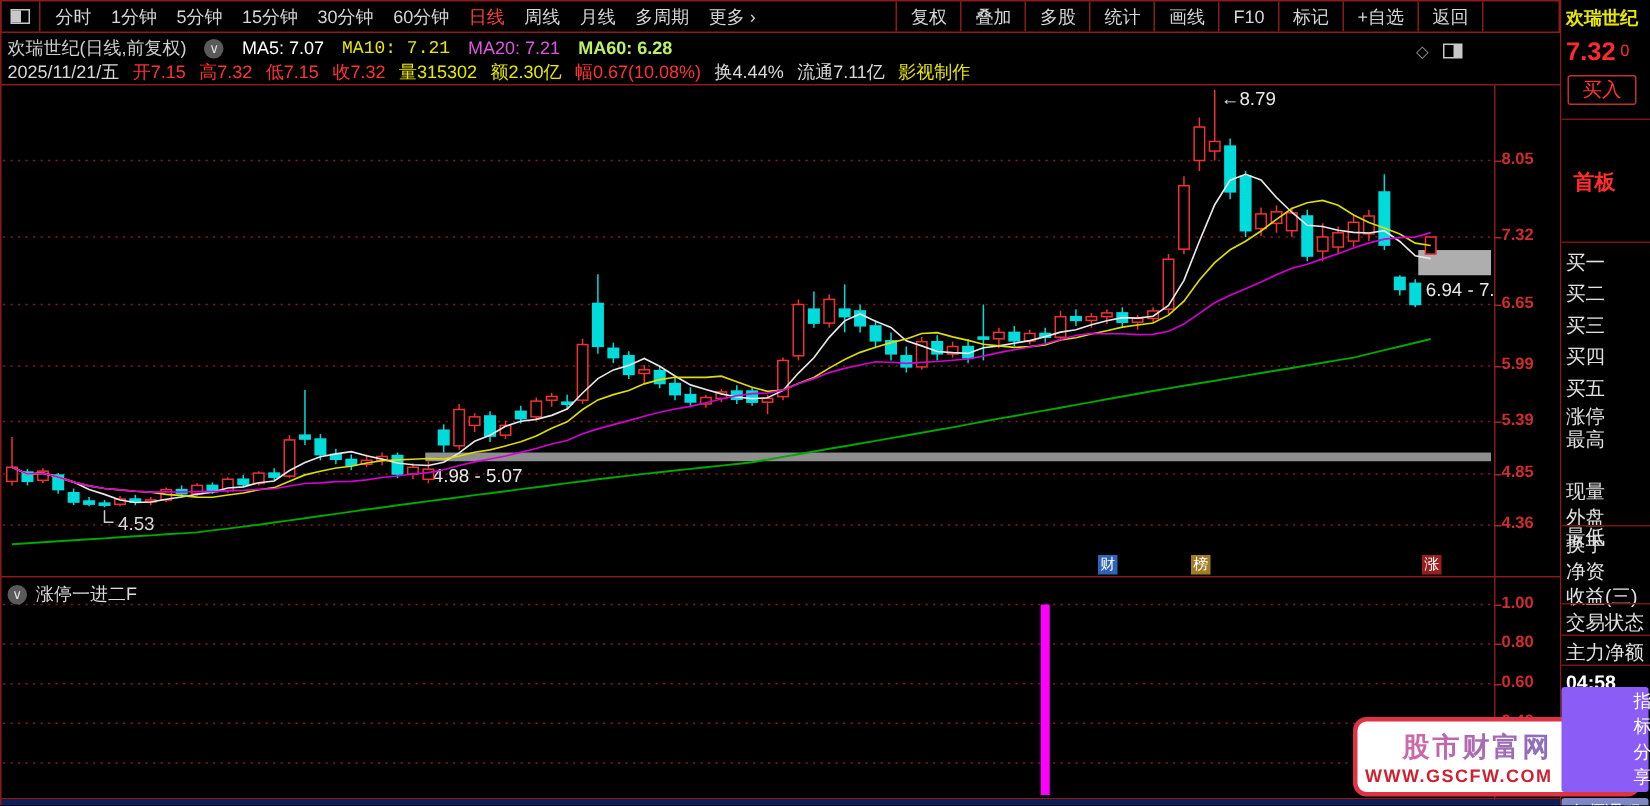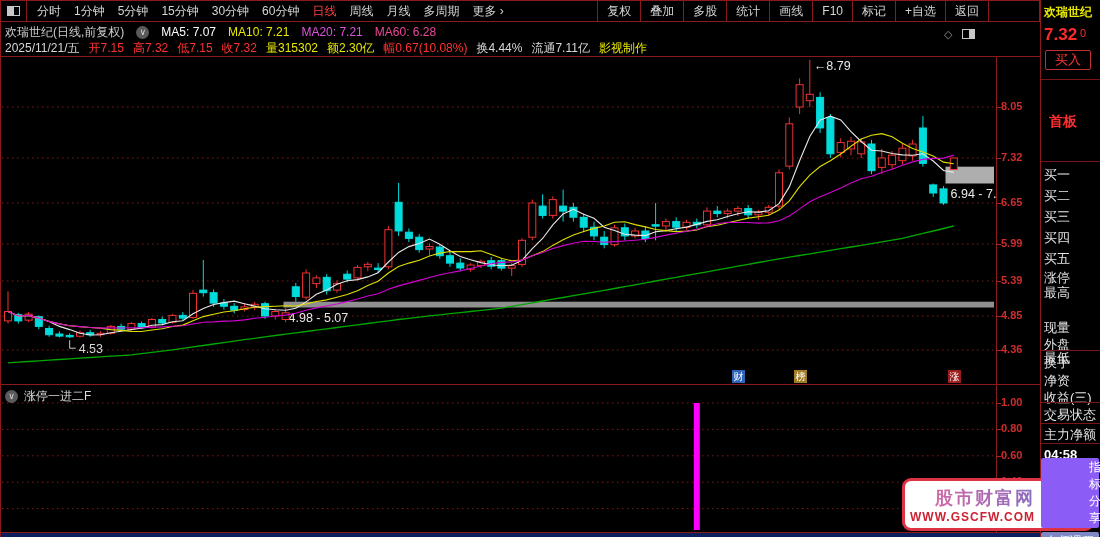--- a/index.html
+++ b/index.html
@@ -108,23 +108,23 @@
         <span class="tb-item">+自选</span>
         <span class="tb-item">返回</span>
       </div>
   </div>
 
   <div id="row2">
     <span class="nw" style="color:#cfcfcf">欢瑞世纪(日线,前复权)</span>
     <span class="chev-circle">∨</span>
     <span id="ma-legend" style="display:flex;gap:12px">
         <span class="nw" style="color: #ffffff;">MA5: 7.07</span>
-        <span class="nw" style="color: rgb(232, 232, 0);">MA10: 7.21</span>
+        <span class="nw" style="color: rgb(232, 232, 0); font-family: Liberation Mono, monospace;">MA10: 7.21</span>
         <span class="nw" style="color: rgb(224, 85, 224);">MA20: 7.21</span>
-        <span class="nw" style="color: #ec4899;">MA60: 6.28</span>
+        <span class="nw" style="color: #bef264; font-weight: bold;">MA60: 6.28</span>
       </span>
   </div>
   <div class="abs" style="left:944px;top:28px;color:#909090;font-size:11px">◇</div>
   <div class="abs" style="left:962px;top:29px">
     <span class="split-sq right" style="display:block"></span>
   </div>
 
   <div id="row3">
       <span class="nw" style="color: rgb(216, 216, 216);">2025/11/21/五</span>
       <span class="nw" style="color: rgb(255, 50, 50);">开7.15</span>

